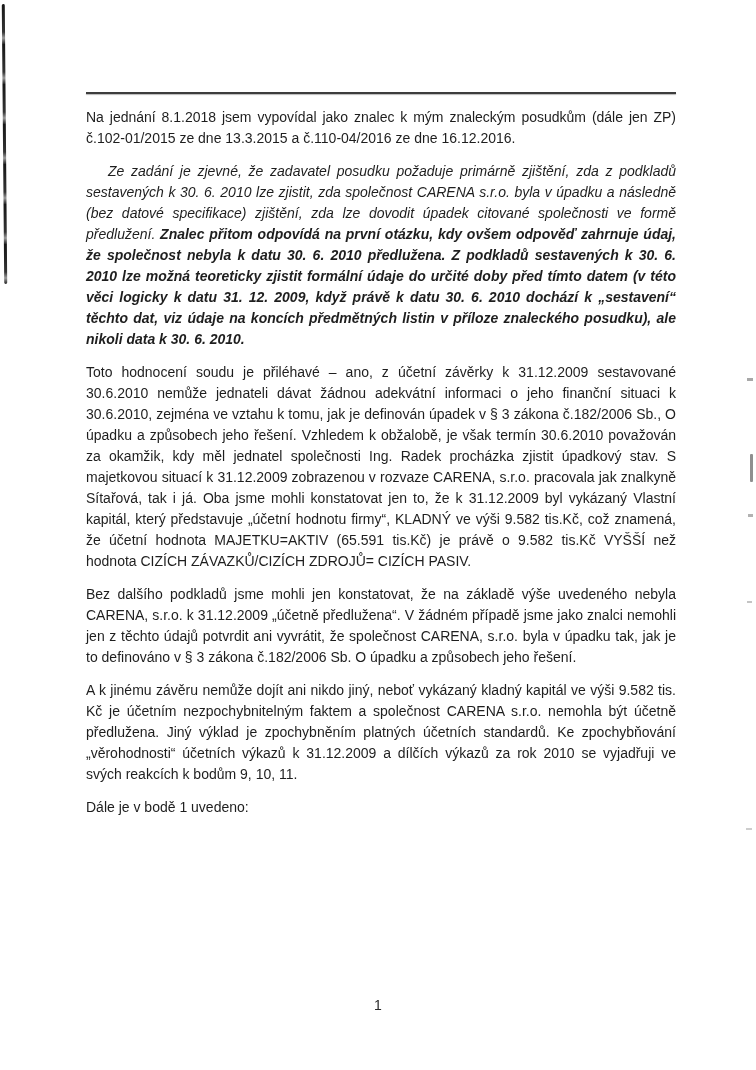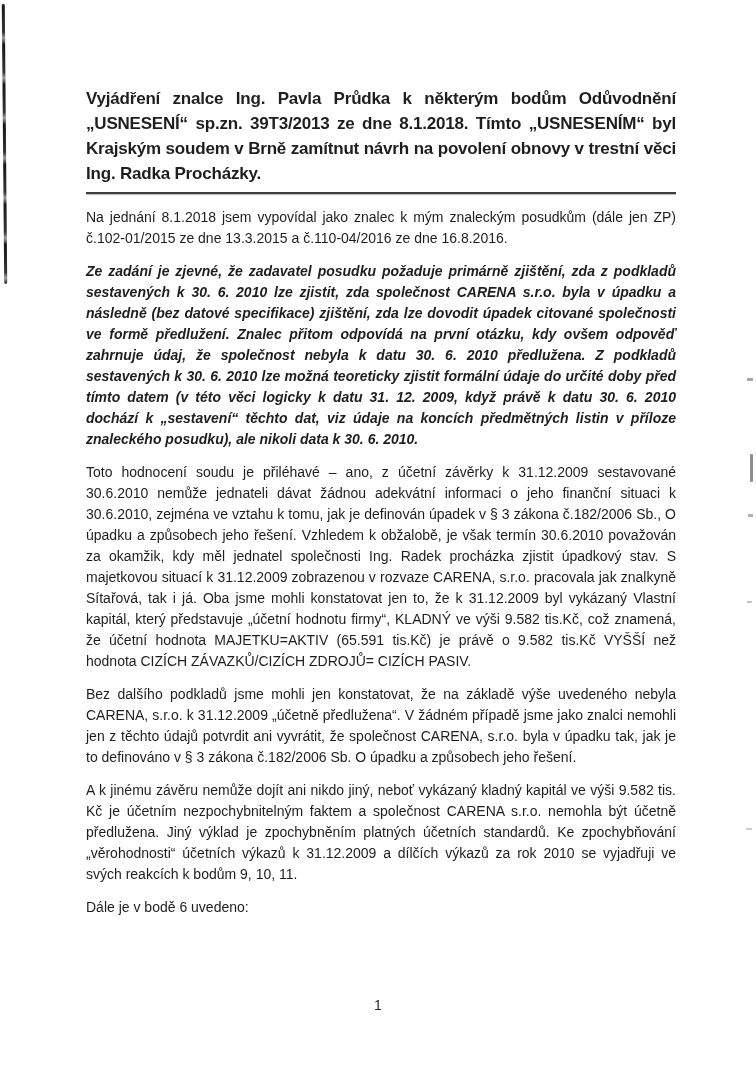--- a/index.html
+++ b/index.html
@@ -58,21 +58,21 @@
     box-shadow: 0 1px 1px rgba(0,0,0,0.28);
   }
   .para {
     font-size: 14px;
     line-height: 21px;
     text-align: justify;
     margin: 0 0 12px 0;
     color: var(--text);
   }
   .para span.normal { font-style: normal; font-weight: normal; }
-  .para span.italic { font-style: italic; font-weight: bold; }
+  .para span.italic { font-style: italic; font-weight: normal; margin-left: 22px; }
   .para span.bold-italic { font-style: italic; font-weight: bold; margin-top: 41px; }
   .page-number {
     position: absolute;
     left: 0; top: 997px; width: 756px;
     text-align: center;
     font-size: 14px;
     color: #2a2a2a;
   }
 </style>
 </head>
@@ -81,28 +81,27 @@
 <div class="page">
 
   <div class="artifact artifact-left-line"></div>
   <div class="artifact artifact-r1"></div>
   <div class="artifact artifact-r2"></div>
   <div class="artifact artifact-r3"></div>
   <div class="artifact artifact-r4"></div>
   <div class="artifact artifact-r5"></div>
 
   <div class="content">
-    <p class="doc-header">Vyjádření znalce Ing. Pavla Průdka k některým bodům Odůvodnění „USNESENÍ“ sp.zn. 39T3/2013 ze dne 8.1.2018. Tímto „USNESENÍM“ byl Krajským soudem v Brně zamítnut návrh na povolení obnovy v trestní věci Ing. Radka Procházky.</p>
 
     <div class="header-divider"></div>
 
     <div>
-        <p class="para"><span class="normal">Na jednání 8.1.2018 jsem vypovídal jako znalec k mým znaleckým posudkům (dále jen ZP) č.102-01/2015 ze dne 13.3.2015 a č.110-04/2016 ze dne 16.8.2016.</span></p>
+        <p class="para"><span class="normal">Na jednání 8.1.2018 jsem vypovídal jako znalec k mým znaleckým posudkům (dále jen ZP) č.102-01/2015 ze dne 13.3.2015 a č.110-04/2016 ze dne 16.12.2016.</span></p>
         <p class="para"><span class="italic">Ze zadání je zjevné, že zadavatel posudku požaduje primárně zjištění, zda z podkladů sestavených k 30. 6. 2010 lze zjistit, zda společnost CARENA s.r.o. byla v úpadku a následně (bez datové specifikace) zjištění, zda lze dovodit úpadek citované společnosti ve formě předlužení. </span><span class="bold-italic">Znalec přitom odpovídá na první otázku, kdy ovšem odpověď zahrnuje údaj, že společnost nebyla k datu 30. 6. 2010 předlužena. Z podkladů sestavených k 30. 6. 2010 lze možná teoreticky zjistit formální údaje do určité doby před tímto datem (v této věci logicky k datu 31. 12. 2009, když právě k datu 30. 6. 2010 dochází k „sestavení“ těchto dat, viz údaje na koncích předmětných listin v příloze znaleckého posudku), ale nikoli data k 30. 6. 2010.</span></p>
         <p class="para"><span class="normal">Toto hodnocení soudu je přiléhavé – ano, z účetní závěrky k 31.12.2009 sestavované 30.6.2010 nemůže jednateli dávat žádnou adekvátní informaci o jeho finanční situaci k 30.6.2010, zejména ve vztahu k tomu, jak je definován úpadek v § 3 zákona č.182/2006 Sb., O úpadku a způsobech jeho řešení. Vzhledem k obžalobě, je však termín 30.6.2010 považován za okamžik, kdy měl jednatel společnosti Ing. Radek procházka zjistit úpadkový stav. S majetkovou situací k 31.12.2009 zobrazenou v rozvaze CARENA, s.r.o. pracovala jak znalkyně Sítařová, tak i já. Oba jsme mohli konstatovat jen to, že k 31.12.2009 byl vykázaný Vlastní kapitál, který představuje „účetní hodnotu firmy“, KLADNÝ ve výši 9.582 tis.Kč, což znamená, že účetní hodnota MAJETKU=AKTIV (65.591 tis.Kč) je právě o 9.582 tis.Kč VYŠŠÍ než hodnota CIZÍCH ZÁVAZKŮ/CIZÍCH ZDROJŮ= CIZÍCH PASIV.</span></p>
         <p class="para"><span class="normal">Bez dalšího podkladů jsme mohli jen konstatovat, že na základě výše uvedeného nebyla CARENA, s.r.o. k 31.12.2009 „účetně předlužena“. V žádném případě jsme jako znalci nemohli jen z těchto údajů potvrdit ani vyvrátit, že společnost CARENA, s.r.o. byla v úpadku tak, jak je to definováno v § 3 zákona č.182/2006 Sb. O úpadku a způsobech jeho řešení.</span></p>
         <p class="para"><span class="normal">A k jinému závěru nemůže dojít ani nikdo jiný, neboť vykázaný kladný kapitál ve výši 9.582 tis. Kč je účetním nezpochybnitelným faktem a společnost CARENA s.r.o. nemohla být účetně předlužena. Jiný výklad je zpochybněním platných účetních standardů. Ke zpochybňování „věrohodnosti“ účetních výkazů k 31.12.2009 a dílčích výkazů za rok 2010 se vyjadřuji ve svých reakcích k bodům 9, 10, 11.</span></p>
-        <p class="para"><span class="normal">Dále je v bodě 6 uvedeno:</span></p>
+        <p class="para"><span class="normal">Dále je v bodě 1 uvedeno:</span></p>
       </div>
   </div>
 
   <div class="page-number">1</div>
 </div>
 
 </body></html>

